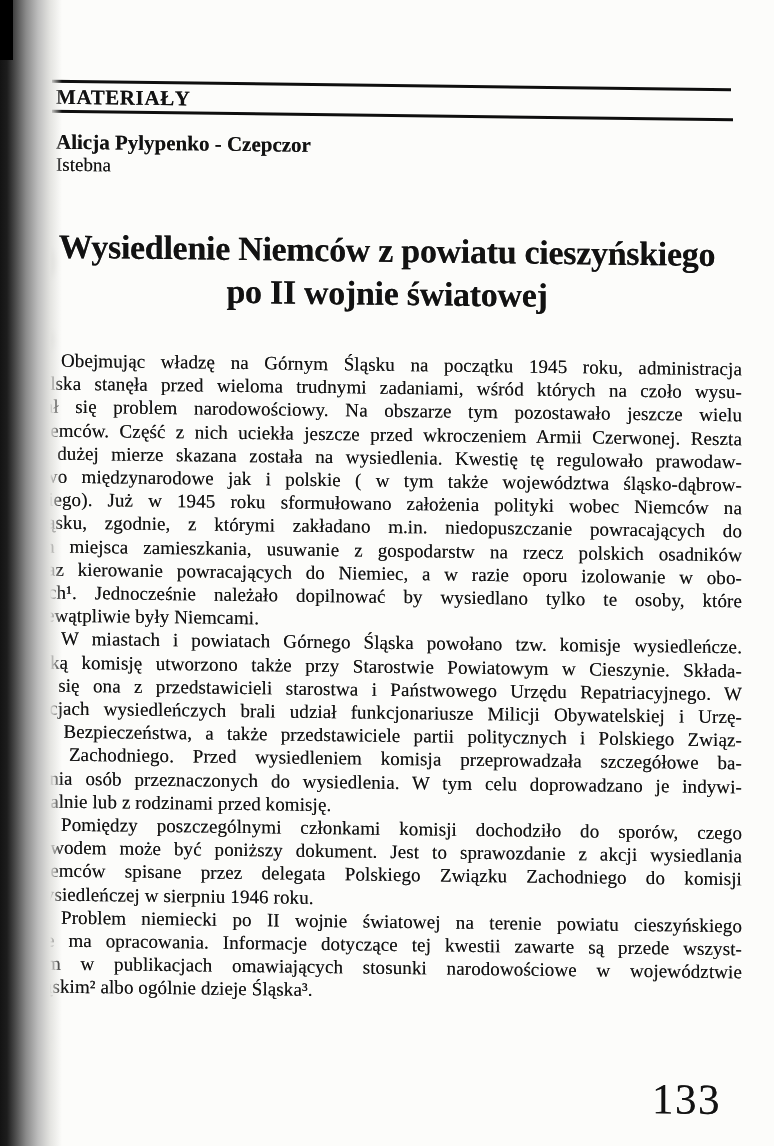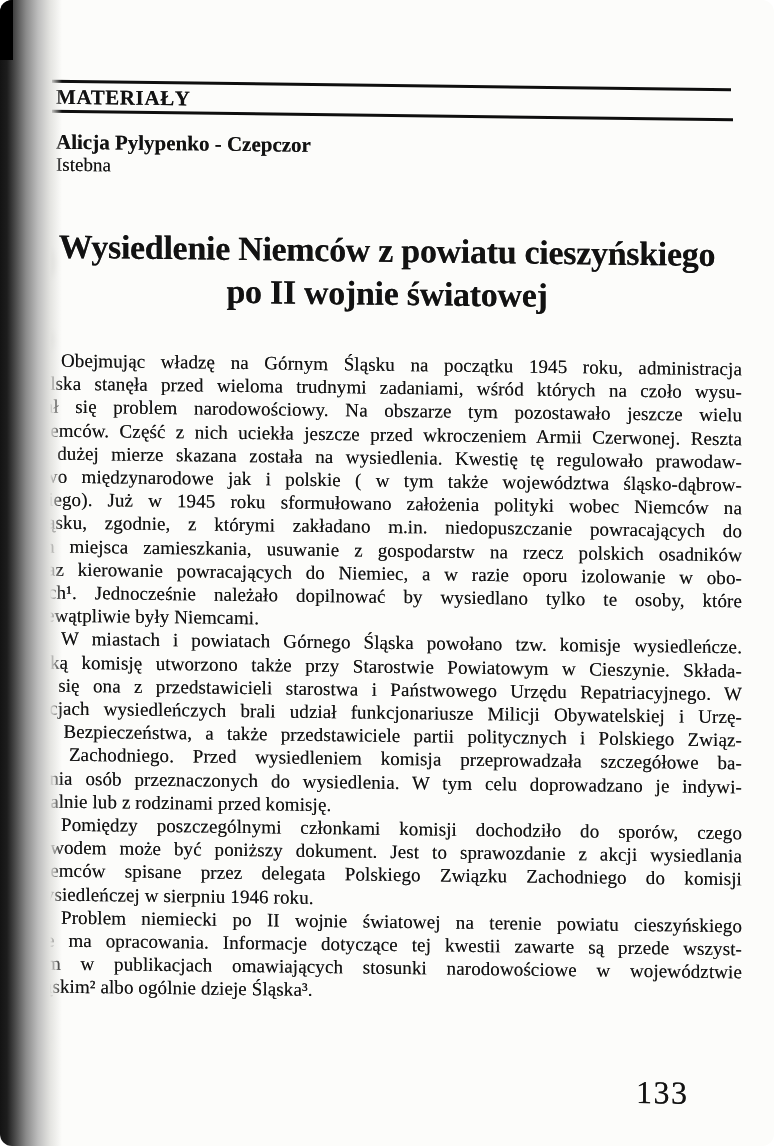--- a/index.html
+++ b/index.html
@@ -6,21 +6,20 @@
     margin: 0; padding: 0;
     background: #ffffff;
   }
   .page {
     position: relative;
     width: 774px; height: 1146px;
     background: #fcfcfa;
     overflow: hidden;
     font-family: "Liberation Serif", "DejaVu Serif", serif;
     color: #121212;
-    border-radius: 12px;
   }
   
   .gutter {
     position: absolute; left: 0; top: 0; bottom: 0; width: 62px;
     background: linear-gradient(to right,
       #131313 0px, #1d1d1d 7px, #4a4a4a 15px,
       #8a8a8a 26px, #bdbdbd 38px, #e3e3e0 50px,
       rgba(252,252,250,0) 62px);
     z-index: 3;
   }
@@ -79,22 +78,22 @@
   }
   .line {
     text-align: justify;
     text-align-last: justify;
     white-space: normal;
   }
   .line.first { text-indent: 30px; }
   .line.last  { text-align-last: left; }
 
   .page-number {
-    position: absolute; left: 636px; top: 1066px;
-    font-size: 32px; letter-spacing: 1.5px;
+    position: absolute; left: 652px; top: 1066px;
+    font-size: 43px; letter-spacing: 1.5px;
   }
 </style>
 </head>
 <body>
 
 <div class="page">
 
   <div class="gutter"></div>
   <div class="gutter-corner"></div>
   <div class="smudge sm1"></div>

